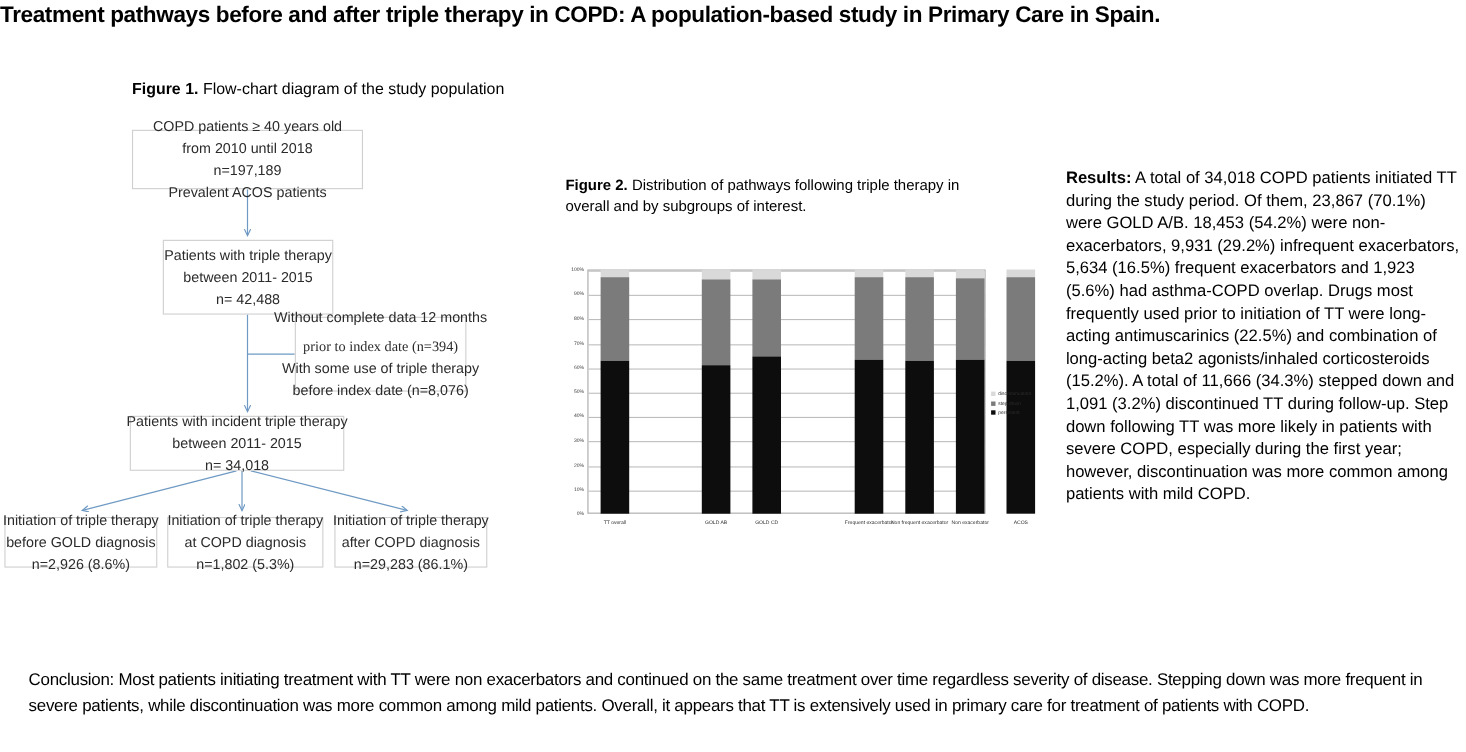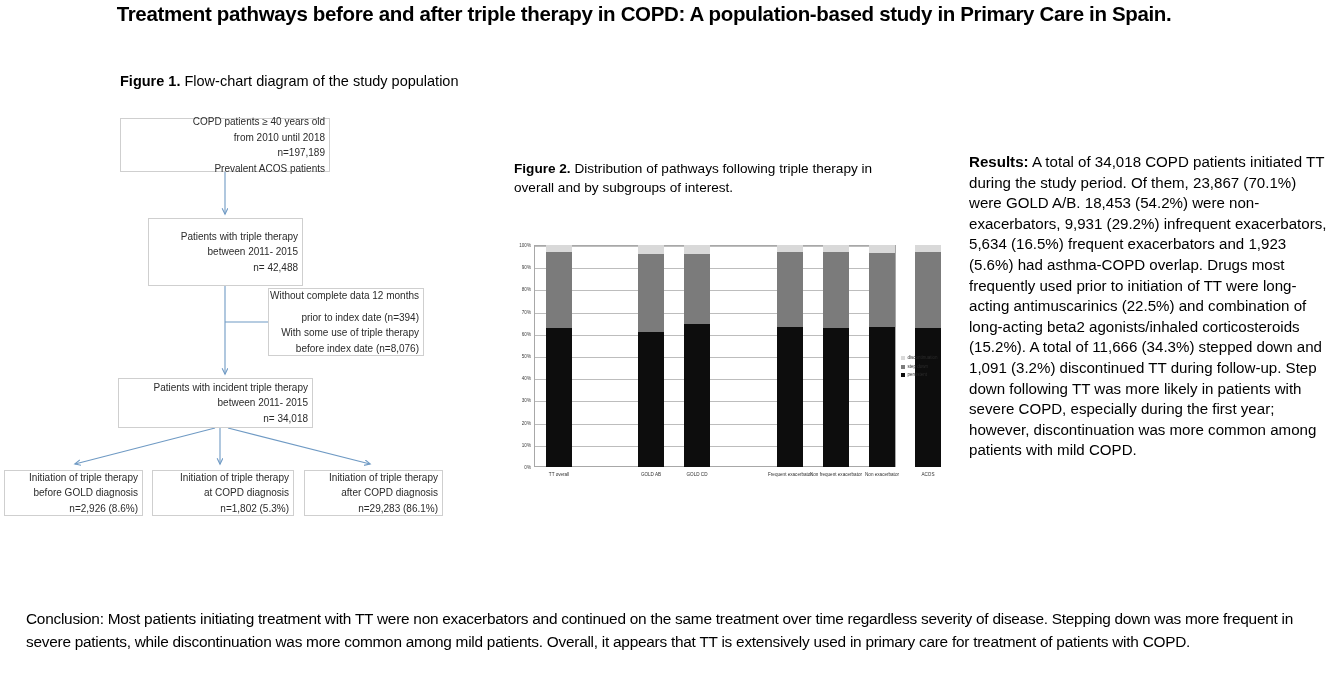--- a/index.html
+++ b/index.html
@@ -15,21 +15,21 @@
     color: #000000;
     overflow: hidden;
   }
 
   
   #poster-title {
     position: absolute;
     top: 2px;
     left: 0;
     width: 1288px;
-    text-align: center;
+    text-align: left;
     font-size: 20.5px;
     font-weight: bold;
     letter-spacing: -0.35px;
     line-height: 1.2;
     font-family: "Liberation Sans", sans-serif;
   }
 
   
   #fig1-caption {
     position: absolute;
@@ -48,30 +48,30 @@
     width: 470px;
     height: 420px;
   }
   .fc-box {
     position: absolute;
     border: 1px solid #cfcfcf;
     background: #ffffff;
     box-sizing: border-box;
     display: flex;
     flex-direction: column;
-    align-items: flex-end;
+    align-items: center;
     justify-content: center;
-    font-size: 10px;
+    font-size: 13px;
     line-height: 1.55;
     color: #2b2b2b;
     text-align: center;
     padding: 3px 4px;
   }
   .fc-box .ln { display: block; white-space: nowrap; }
-  .fc-box.spaced .ln:nth-child(2) { margin-top: 6px; }
+  .fc-box.spaced .ln:nth-child(2) { margin-top: 6px; font-family: Liberation Serif, serif; }
 
   #box-pop     { left: 120px; top: 8px;   width: 210px; height: 54px; }
   #box-tt      { left: 148px; top: 108px; width: 155px; height: 68px; }
   #box-excl    { left: 268px; top: 178px; width: 156px; height: 68px; }
   #box-inc     { left: 118px; top: 268px; width: 195px; height: 50px; }
   #box-before  { left: 4px;   top: 360px; width: 139px; height: 46px; }
   #box-at      { left: 152px; top: 360px; width: 142px; height: 46px; }
   #box-after   { left: 304px; top: 360px; width: 139px; height: 46px; }
 
   #flow-arrows {

